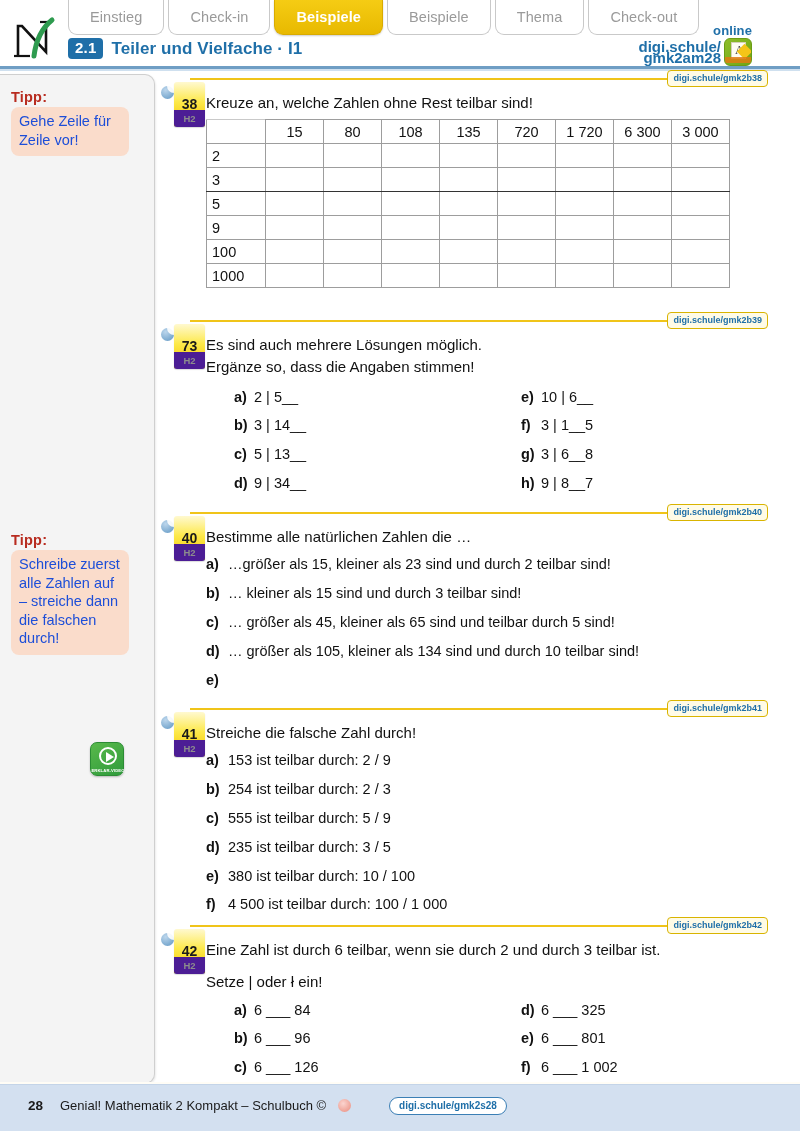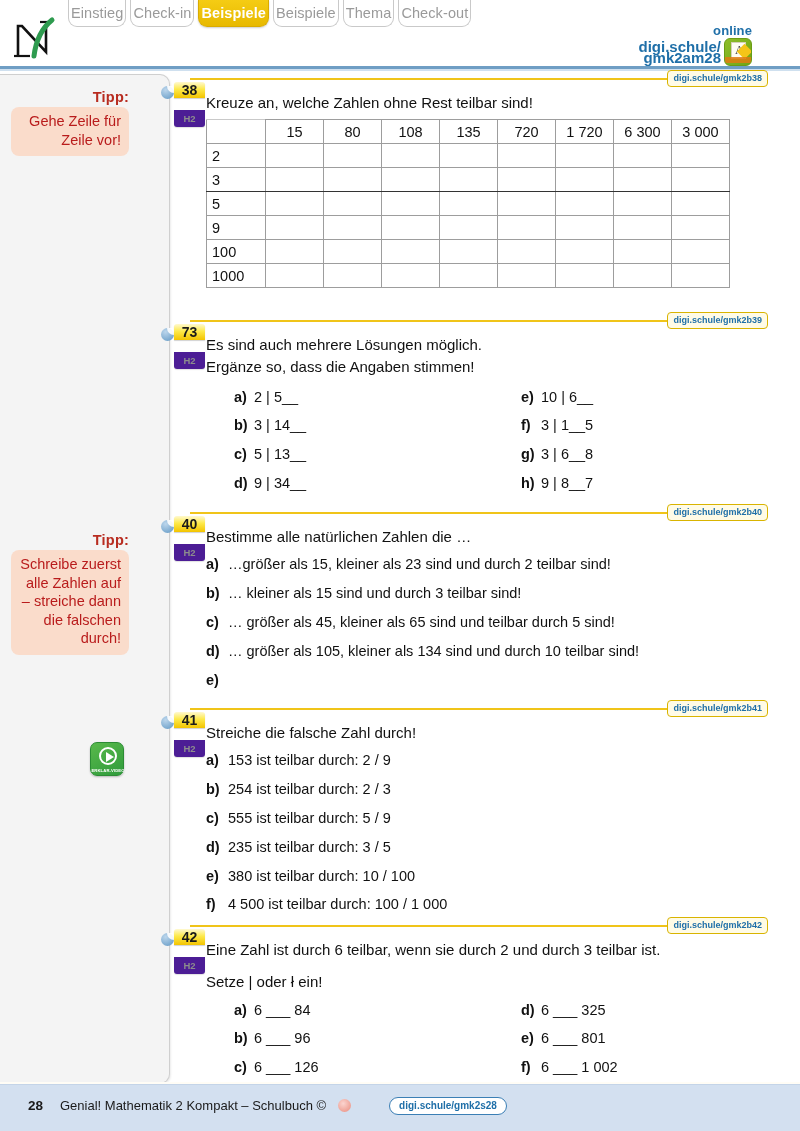--- a/index.html
+++ b/index.html
@@ -18,22 +18,22 @@
 
   
   #tabbar {
     position: absolute; left: 0; top: 0;
     width: 800px; height: 30px;
     display: flex; align-items: flex-start;
     padding-left: 68px;
     gap: 4px;
   }
   .tab {
-    height: 27px;
-    padding: 0 2px;
+    height: 35px;
+    padding: 0 21px;
     display: flex; align-items: center; justify-content: center;
     font-size: 14.5px;
     color: #9a9a9a;
     background: #ffffff;
     border: 1px solid #c9c9c9;
     border-top: none;
     border-radius: 0 0 9px 9px;
     white-space: nowrap;
     letter-spacing: .1px;
   }
@@ -121,39 +121,38 @@
     background: #6f9ec4;
   }
   #headline-rule-soft {
     position: absolute; left: 0; top: 69px; width: 800px; height: 2px;
     background: #cfe0ef;
   }
 
   
   #sidebar {
     position: absolute; left: 0px; top: 74px;
-    width: 170px; height: 1010px;
+    width: 155px; height: 1010px;
     background: #f4f4f4;
     border: 1px solid #cfcfcf;
     border-left: none;
     border-radius: 0 10px 10px 0;
     box-shadow: 1px 1px 2px rgba(0,0,0,.08);
-    text-align: right;
   }
   .tipblock { position: absolute; left: 11px; width: 118px; }
   .tiplabel {
     color: #b82c20; font-weight: bold; font-size: 14.5px;
     margin-bottom: 2px; letter-spacing: .2px;
   }
   .tipbody {
     background: #fadccb;
     border-radius: 8px;
     padding: 5px 8px 7px 8px;
     font-size: 14.5px;
-    color: #b91c1c;
+    color: #1d4ed8;
     line-height: 1.28;
   }
   #video-icon {
     position: absolute; left: 90px; top: 742px;
     width: 34px; height: 34px; border-radius: 7px;
     background: linear-gradient(150deg,#59b94b 0%, #2f9b3c 100%);
     border: 1px solid #2b8c34;
     box-shadow: 0 1px 2px rgba(0,0,0,.25);
   }
   #video-icon .ring {
@@ -208,21 +207,21 @@
     width: 13px; height: 13px; border-radius: 50%;
     background: radial-gradient(circle at 35% 30%, #bcd6ec, #7aa9cf 70%, #5d8cb4);
   }
   .dot:after{
     content:""; position:absolute; left:6px; top:0px;
     width:7px; height:7px; background:#ffffff; opacity:.9;
     border-radius: 0 0 0 7px;
   }
   .numbox {
     position: absolute; left: 14px; top: 4px;
-    width: 31px; height: 16px;
+    width: 31px; height: 44px;
     background: linear-gradient(#fff9d0 0%, #fde94a 45%, #f3c400 100%);
     border-radius: 3px 3px 0 0;
     display: flex; align-items: center; justify-content: center;
     font-weight: bold; font-size: 14px; color: #1a1a1a;
     box-shadow: 0 1px 1px rgba(0,0,0,.18);
   }
   .h2box {
     position: absolute; left: 14px; top: 32px;
     width: 31px; height: 17px;
     background: #4c1d95;
@@ -324,20 +323,24 @@
 
   <div id="tabbar">
     <div class="tab">Einstieg</div>
     <div class="tab">Check-in</div>
     <div class="tab active">Beispiele</div>
     <div class="tab">Beispiele</div>
     <div class="tab">Thema</div>
     <div class="tab">Check-out</div>
   </div>
 
+  <div id="titlerow">
+    <span id="chapnum">2.1</span>
+    <span id="chaptitle">Teiler und Vielfache · I1</span>
+  </div>
 
   <div id="onlinebox">
     <div id="onlineword">online</div>
     <div id="onlinerow">
       <div id="onlinecode">
         <div>digi.schule/</div>
         <div>gmk2am28</div>
       </div>
       <div id="app-icon">
         <div class="sheet"></div>

